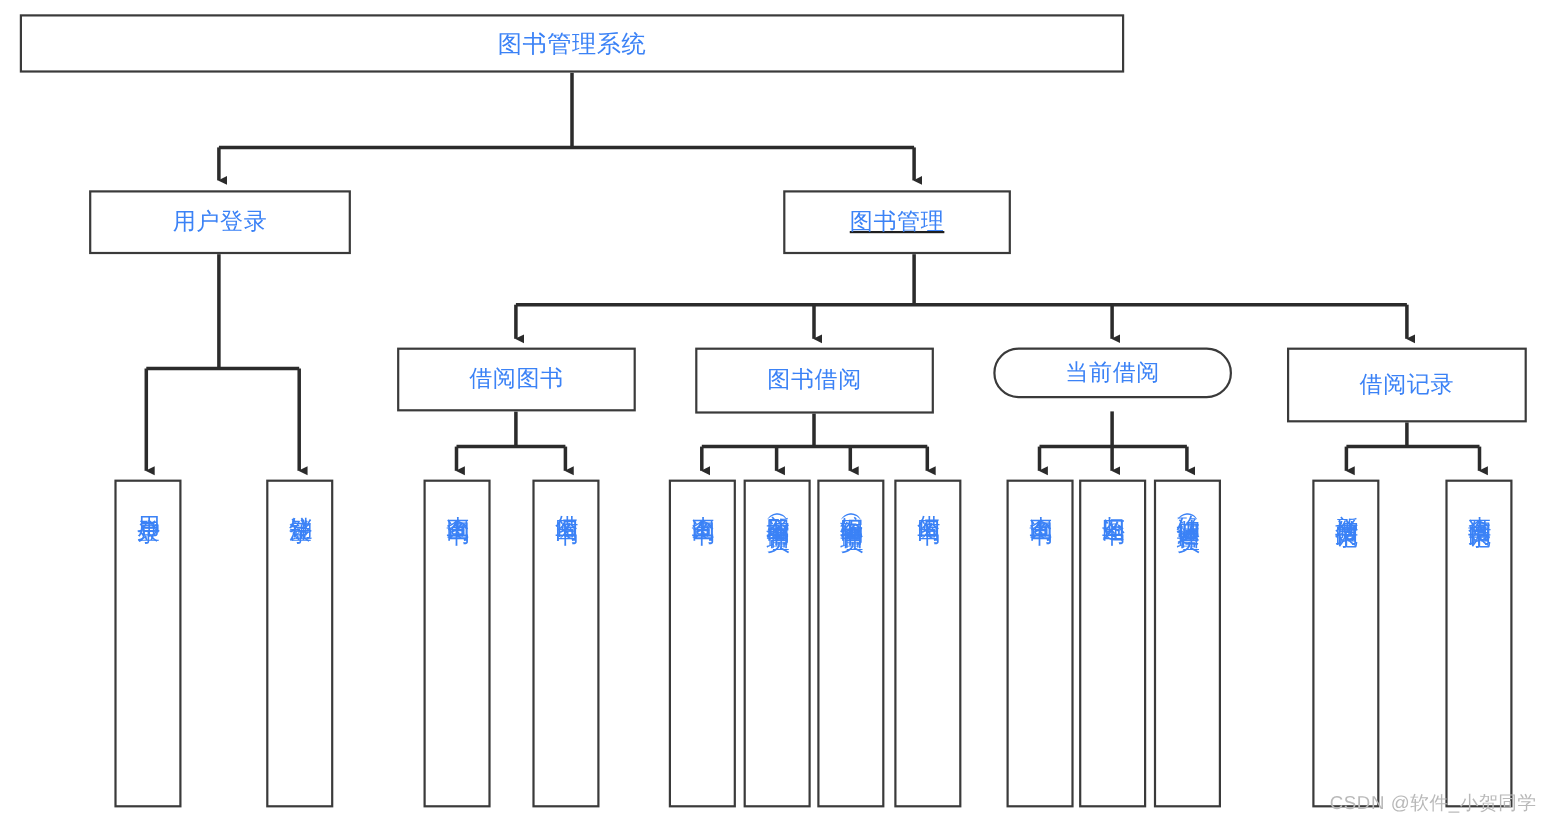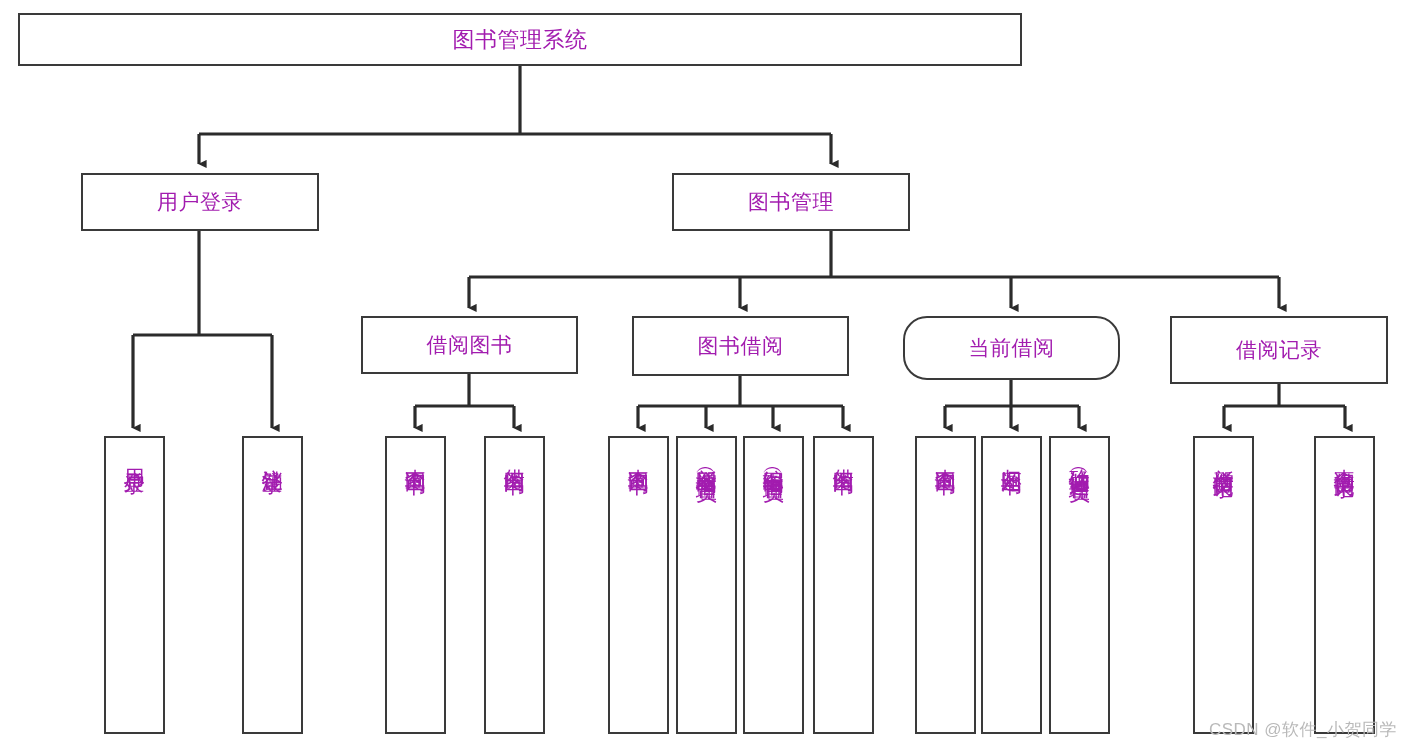--- a/index.html
+++ b/index.html
@@ -35,21 +35,21 @@
     display: flex;
     align-items: center;
     justify-content: center;
     text-align: center;
     z-index: 3;
   }
   .node .lbl {
     display: block;
     line-height: 1.18;
     letter-spacing: 0.5px;
-    color: #a21caf;
+    color: #3b82f6;
     white-space: nowrap;
   }
   .node.horiz .lbl {
     font-size: 21px;
   }
   .node.root .lbl {
     font-size: 22px;
   }
   .node.leaf {
     align-items: flex-start;
@@ -130,31 +130,31 @@
     </g>
   </svg>
 
   <div class="node root" style="left:18px; top:13px; width:1004px; height:53px;">
     <span class="lbl">图书管理系统</span>
   </div>
 
   <div class="node horiz" style="left:81px; top:173px; width:238px; height:58px;">
     <span class="lbl">用户登录</span>
   </div>
-  <div class="node horiz" style="left:672px; top:173px; width:238px; height:58px;">
+  <div class="node horiz" style="left:712px; top:173px; width:207px; height:58px;text-decoration:underline;">
     <span class="lbl">图书管理</span>
   </div>
 
   <div class="node horiz" style="left:361px; top:316px; width:217px; height:58px;">
     <span class="lbl">借阅图书</span>
   </div>
   <div class="node horiz" style="left:632px; top:316px; width:217px; height:60px;">
     <span class="lbl">图书借阅</span>
   </div>
-  <div class="node horiz" style="left:903px; top:316px; width:217px; height:64px;border-radius:24px;">
+  <div class="node horiz" style="left:903px; top:316px; width:217px; height:46px;border-radius:24px;">
     <span class="lbl">当前借阅</span>
   </div>
   <div class="node horiz" style="left:1170px; top:316px; width:218px; height:68px;">
     <span class="lbl">借阅记录</span>
   </div>
 
   <div class="node leaf" style="left:104px; top:436px; width:61px; height:298px;">
     <span class="lbl">用户登录</span>
   </div>
   <div class="node leaf" style="left:242px; top:436px; width:61px; height:298px;">

